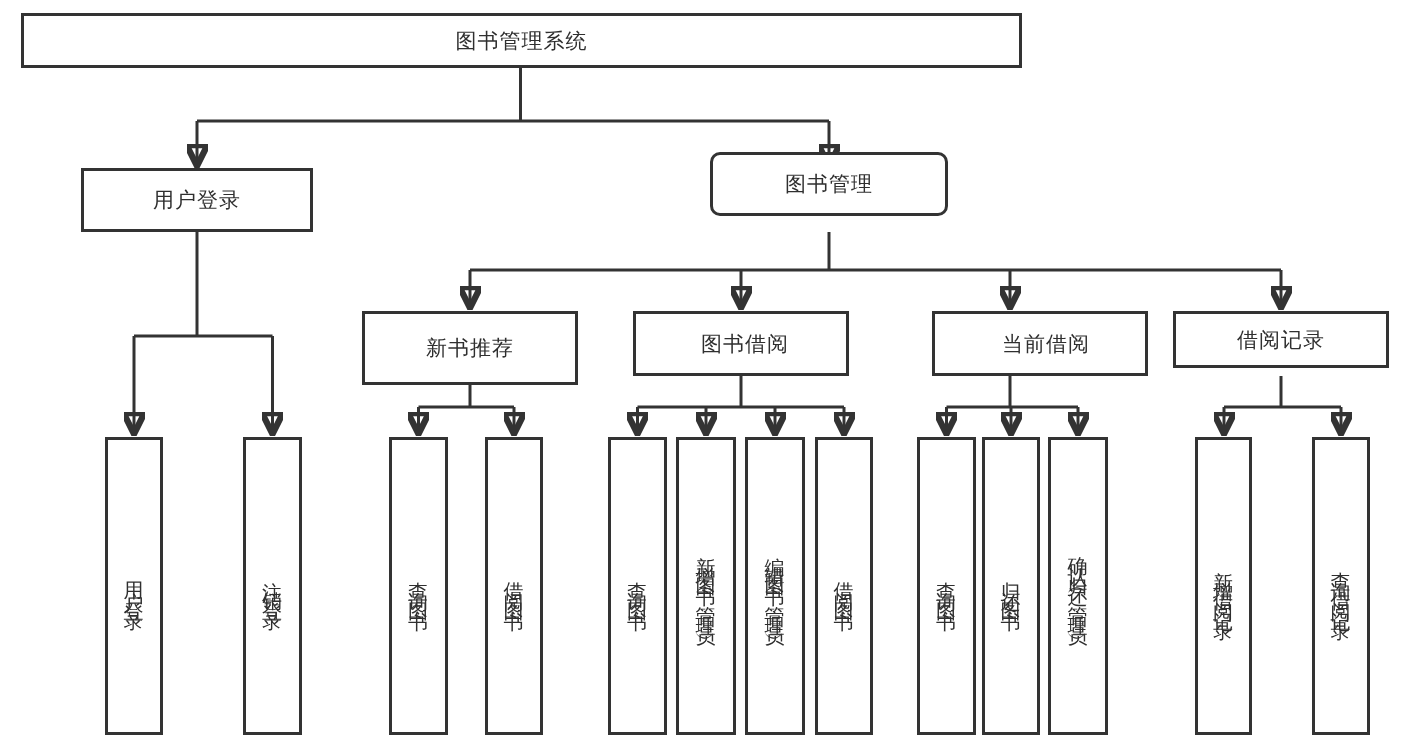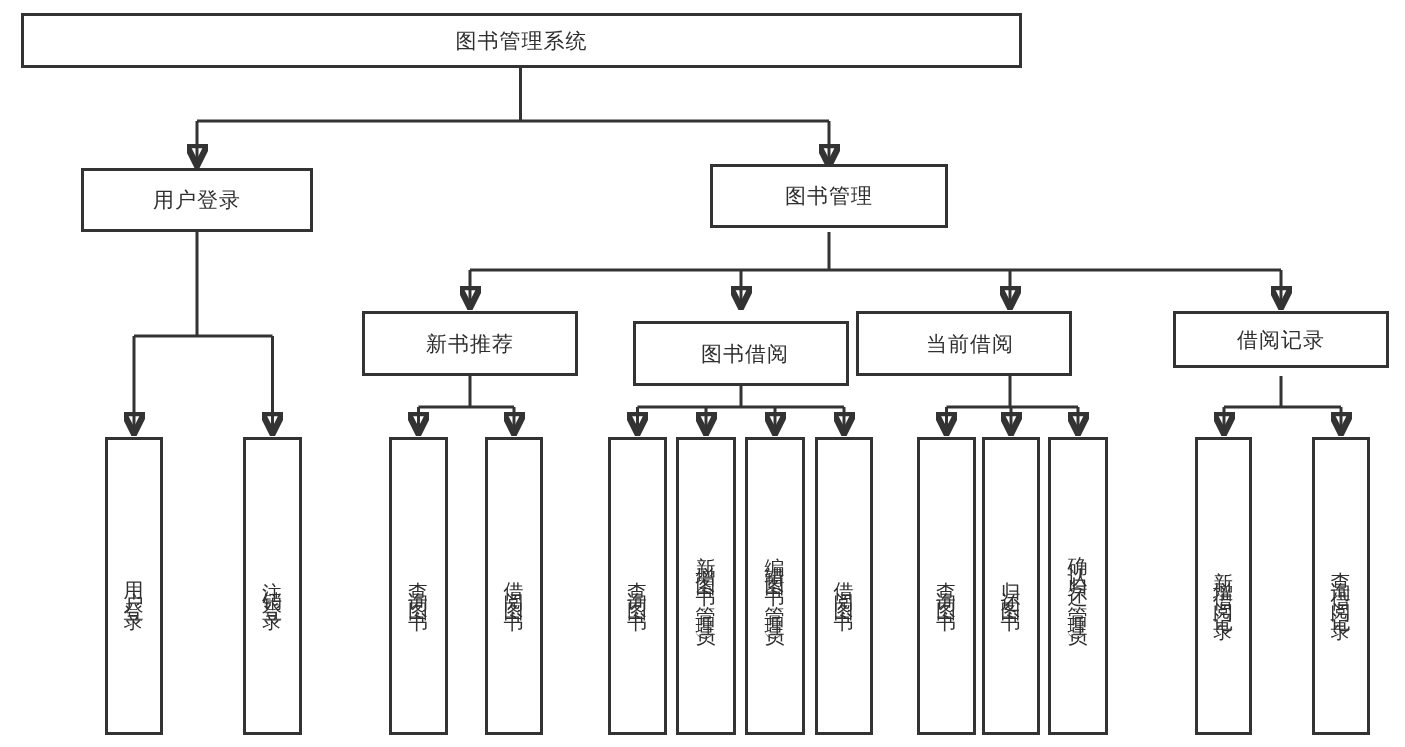--- a/index.html
+++ b/index.html
@@ -110,31 +110,31 @@
     <path d="M1341 407 V434" marker-end="url(#ah)"></path>
   </svg>
 
   <div class="node" style="left:21px;top:13px;width:1001px;height:55px;">
     <span>图书管理系统</span>
   </div>
 
   <div class="node" style="left:81px;top:168px;width:232px;height:64px;">
     <span>用户登录</span>
   </div>
-  <div class="node" style="left:710px;top:164px;width:238px;height:64px;">
+  <div class="node" style="left:710px;top:152px;width:238px;height:64px;border-radius:10px;">
     <span>图书管理</span>
   </div>
 
-  <div class="node" style="left:362px;top:311px;width:216px;height:65px;">
+  <div class="node" style="left:362px;top:311px;width:216px;height:74px;">
     <span>新书推荐</span>
   </div>
-  <div class="node" style="left:633px;top:321px;width:216px;height:65px;padding-left:8px;">
+  <div class="node" style="left:633px;top:311px;width:216px;height:65px;padding-left:8px;">
     <span>图书借阅</span>
   </div>
-  <div class="node" style="left:856px;top:311px;width:216px;height:65px;padding-left:12px;">
+  <div class="node" style="left:932px;top:311px;width:216px;height:65px;padding-left:12px;">
     <span>当前借阅</span>
   </div>
   <div class="node" style="left:1173px;top:311px;width:216px;height:57px;">
     <span>借阅记录</span>
   </div>
 
   <div class="leaf" style="left:105px;">
     <span class="vtext">用户登录</span>
   </div>
   <div class="leaf" style="left:243px;width:59px;">

